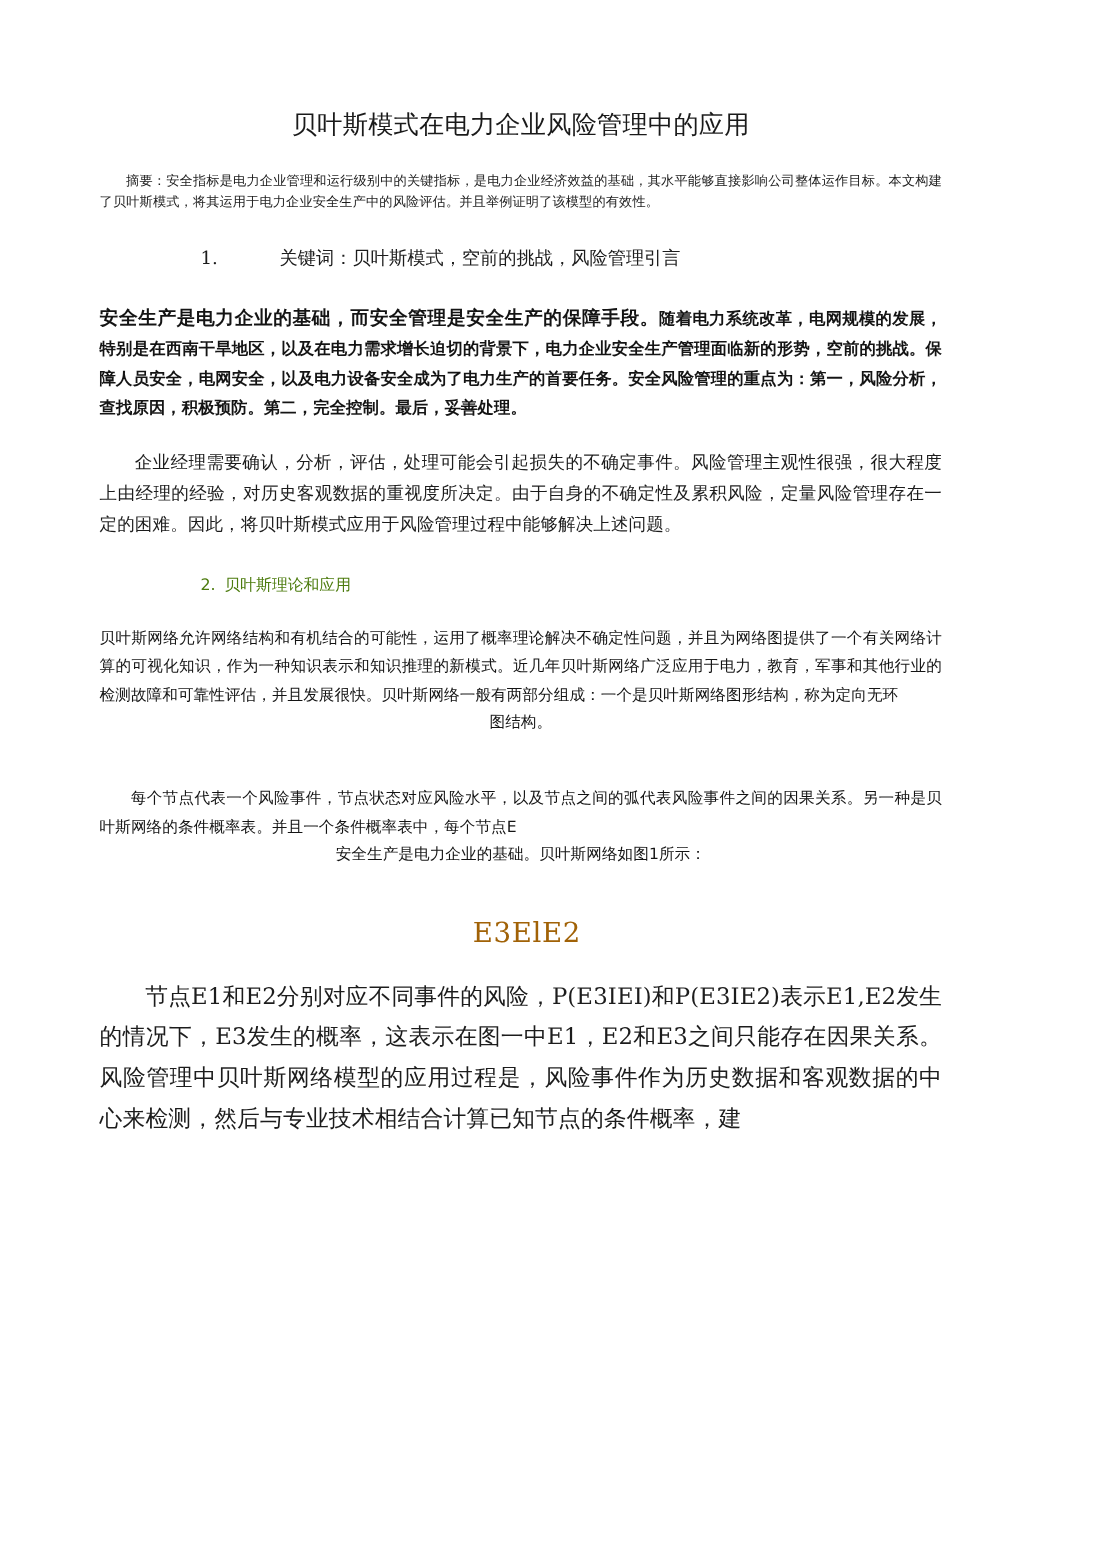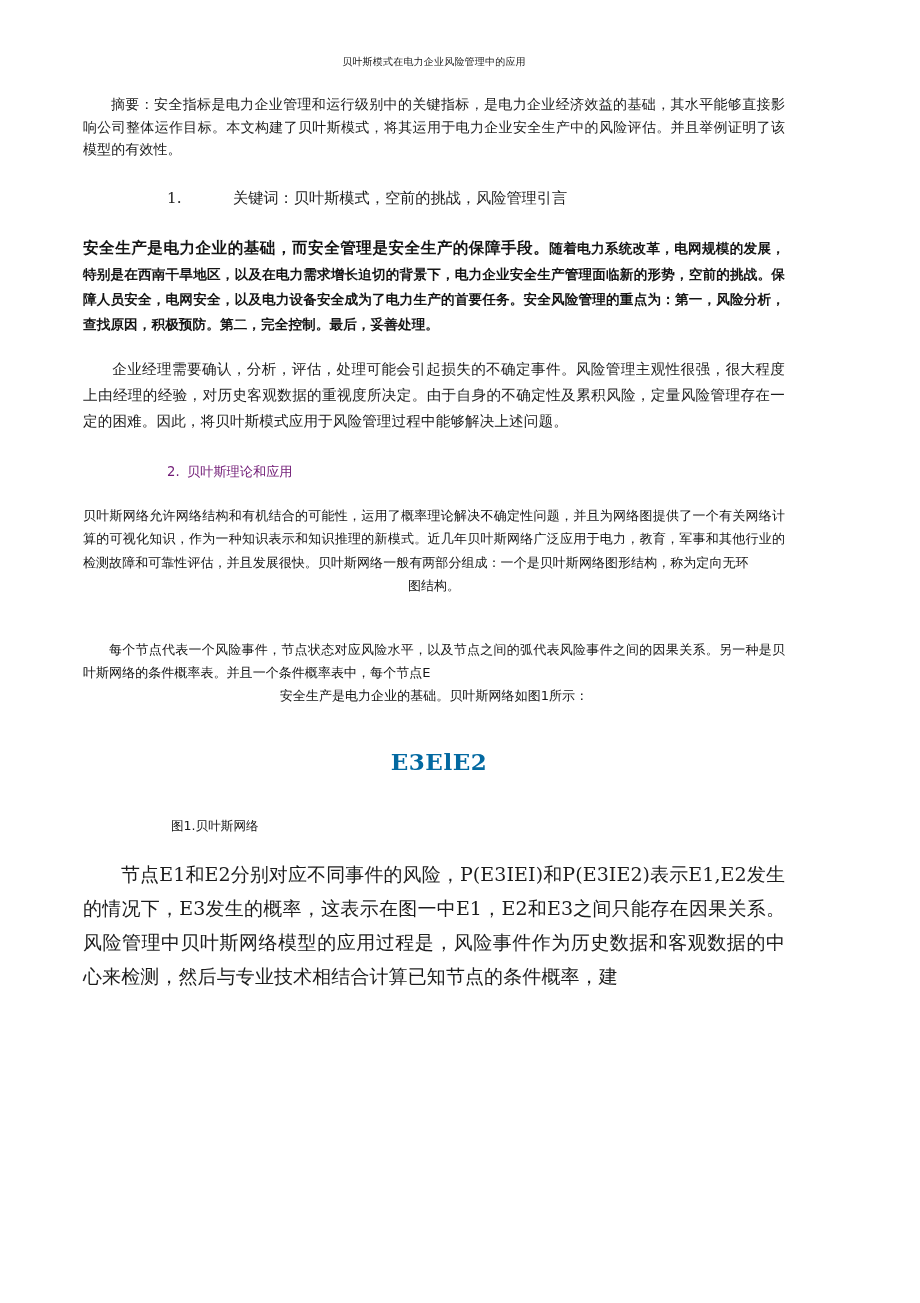--- a/index.html
+++ b/index.html
@@ -29,33 +29,33 @@
     position: absolute;
     left: 83px;
     top: 0;
     width: 702px;
   }
 
   
   .doc-title {
     text-align: center;
     font-family: "DejaVu Serif", "Liberation Serif", serif;
-    font-size: 10px;
+    font-size: 21px;
     font-weight: normal;
     color: #1a1a1a;
     letter-spacing: 0.2px;
     margin: 0;
-    padding-top: 56px;
+    padding-top: 92px;
     line-height: 1.2;
   }
 
   
   .abstract {
     font-family: "DejaVu Serif", "Liberation Serif", serif;
-    font-size: 14px;
+    font-size: 11px;
     line-height: 1.62;
     color: #1c1c1c;
     text-align: justify;
     text-justify: inter-ideograph;
     margin: 0;
     padding-top: 25px;
     text-indent: 2em;
     letter-spacing: 0.1px;
   }
 
@@ -104,21 +104,21 @@
     margin: 0;
     padding-top: 20px;
     text-indent: 2em;
     letter-spacing: 0.1px;
   }
 
   
   .section-heading {
     font-family: "DejaVu Sans", "Liberation Sans", sans-serif;
     font-size: 13.2px;
-    color: #701a75;
+    color: #4d7c0f;
     margin: 0;
     padding-top: 28px;
     padding-left: 84px;
     font-weight: normal;
     line-height: 1.5;
   }
   .section-heading .num {
     display: inline-block;
     width: 20px;
   }
@@ -142,23 +142,23 @@
     text-align: center;
   }
 
   
   .figure-block {
     padding-top: 40px;
     text-align: center;
   }
   .figure-graphic {
     font-family: "DejaVu Serif", "Liberation Serif", serif;
-    font-weight: bold;
+    font-weight: normal;
     font-size: 23px;
-    color: #0369a1;
+    color: #a16207;
     letter-spacing: 0.5px;
     display: inline-block;
     margin-left: 10px;
   }
   .figure-caption {
     font-family: "DejaVu Sans", "Liberation Sans", sans-serif;
     font-size: 12.6px;
     color: #141414;
     padding-top: 42px;
     padding-left: 88px;
@@ -212,21 +212,20 @@
     <p class="para-sans">贝叶斯网络允许网络结构和有机结合的可能性，运用了概率理论解决不确定性问题，并且为网络图提供了一个有关网络计算的可视化知识，作为一种知识表示和知识推理的新模式。近几年贝叶斯网络广泛应用于电力，教育，军事和其他行业的检测故障和可靠性评估，并且发展很快。贝叶斯网络一般有两部分组成：一个是贝叶斯网络图形结构，称为定向无环</p>
 
     <p class="para-sans tight nobreak-line">图结构。</p>
 
     <p class="para-sans tight indent">每个节点代表一个风险事件，节点状态对应风险水平，以及节点之间的弧代表风险事件之间的因果关系。另一种是贝叶斯网络的条件概率表。并且一个条件概率表中，每个节点E</p>
 
     <p class="para-sans tight nobreak-line">安全生产是电力企业的基础。贝叶斯网络如图1所示：</p>
 
     <div class="figure-block">
       <div class="figure-graphic">E3ElE2</div>
-      <div class="figure-caption">图1.贝叶斯网络</div>
     </div>
 
     <p class="para-final">
       <span>节点E1和E2分别对应不同事件的风险，P(E3IEI)和P(E3IE2)表示E1,E2发生的情况下，E3发生的概率，这表示在图一中E1，E2和E3之间只能存在因果关系。风险管理中贝叶斯网络模型的应用过程是，风险事件作为历史数据和客观数据的中心来检测，然后与专业技术相结合计算已知节点的条件概率，建</span>
     </p>
 
   </div>
 </div>
 
 </body></html>

